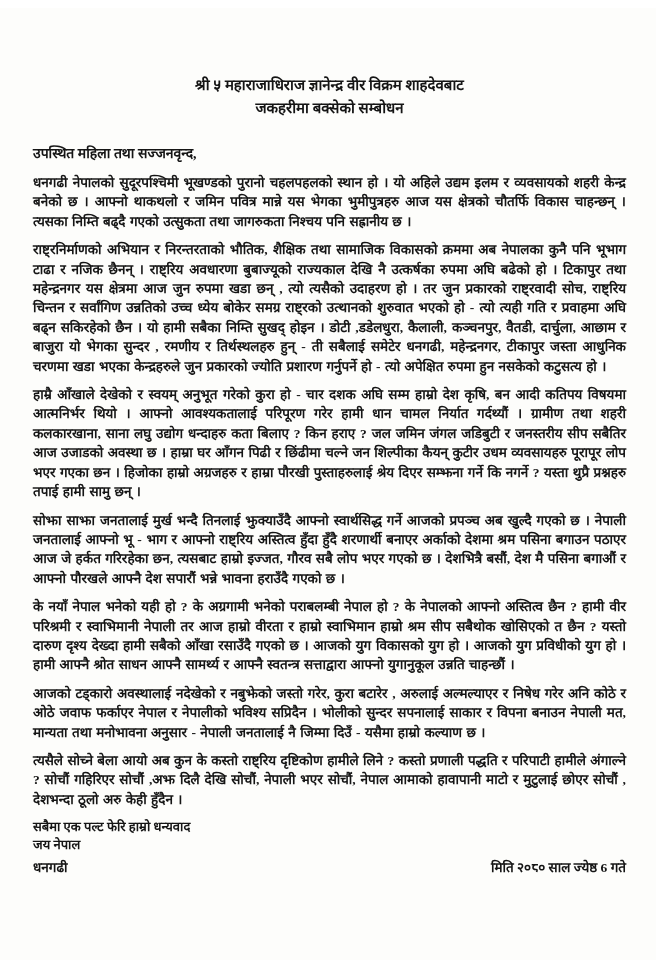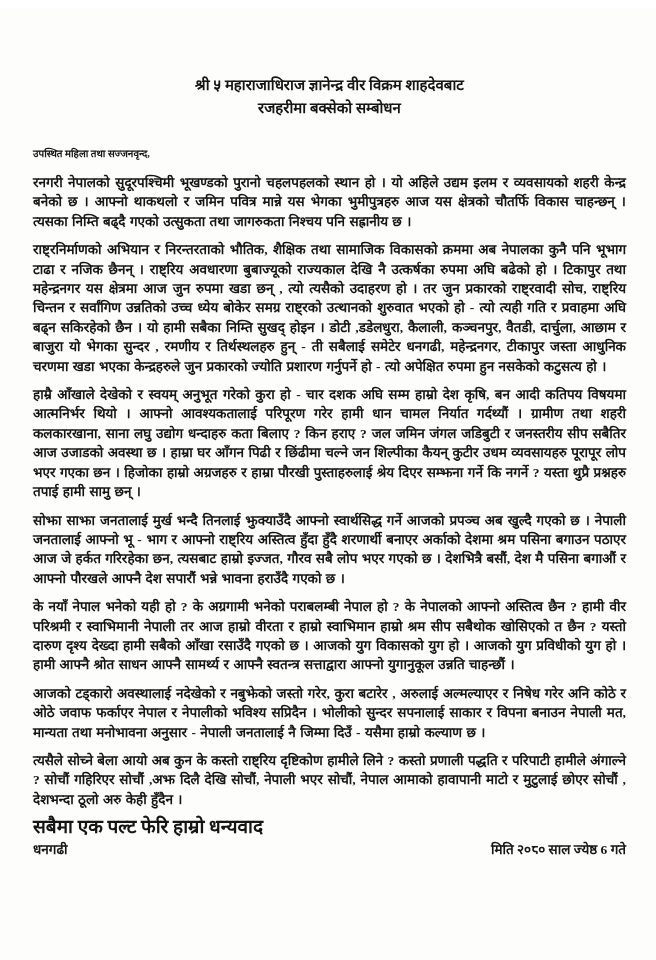--- a/index.html
+++ b/index.html
@@ -22,69 +22,70 @@
   .title-block {
     text-align: center;
     font-weight: bold;
     font-size: 15px;
     line-height: 23px;
     margin: 0 auto 24px auto;
   }
   .title-line { display: block; }
   .salutation {
     font-weight: bold;
-    font-size: 10px;
+    font-size: 14px;
     line-height: 19px;
     margin: 0 0 10px 0;
   }
   .body-text p {
     font-weight: bold;
     font-size: 13.5px;
     line-height: 19.4px;
     text-align: justify;
     margin: 0 0 9px 0;
     word-spacing: 1px;
   }
   .closing-line {
     font-weight: bold;
-    font-size: 19px;
+    font-size: 13px;
     line-height: 18px;
     margin: 0;
   }
   .footer-row {
     display: flex;
     justify-content: space-between;
     align-items: baseline;
     font-weight: bold;
     font-size: 13.5px;
     margin-top: 4px;
   }
 </style>
 </head>
 <body>
 
 <div class="page">
 
   <div class="title-block">
     <span class="title-line">श्री ५ महाराजाधिराज ज्ञानेन्द्र वीर विक्रम शाहदेवबाट</span>
-    <span class="title-line">रजहरीमा बक्सेको सम्बोधन</span>
+    <span class="title-line">जकहरीमा बक्सेको सम्बोधन</span>
   </div>
 
   <p class="salutation">उपस्थित महिला तथा सज्जनवृन्द,</p>
 
   <div class="body-text">
-    <p>रनगरी नेपालको सुदूरपश्चिमी भूखण्डको पुरानो चहलपहलको स्थान हो । यो अहिले उद्यम इलम र व्यवसायको  शहरी केन्द्र बनेको छ । आफ्नो थाकथलो र जमिन पवित्र मान्ने यस भेगका भुमीपुत्रहरु आज यस क्षेत्रको चौतर्फि विकास चाहन्छन् । त्यसका निम्ति बढ्दै गएको उत्सुकता तथा जागरुकता निश्चय पनि सह्रानीय छ ।</p>
+    <p>धनगढी नेपालको सुदूरपश्चिमी भूखण्डको पुरानो चहलपहलको स्थान हो । यो अहिले उद्यम इलम र व्यवसायको  शहरी केन्द्र बनेको छ । आफ्नो थाकथलो र जमिन पवित्र मान्ने यस भेगका भुमीपुत्रहरु आज यस क्षेत्रको चौतर्फि विकास चाहन्छन् । त्यसका निम्ति बढ्दै गएको उत्सुकता तथा जागरुकता निश्चय पनि सह्रानीय छ ।</p>
     <p>राष्ट्रनिर्माणको अभियान र निरन्तरताको भौतिक, शैक्षिक तथा सामाजिक विकासको क्रममा अब नेपालका कुनै पनि भूभाग टाढा र नजिक छैनन् । राष्ट्रिय अवधारणा बुबाज्यूको राज्यकाल देखि नै उत्कर्षका रुपमा अघि बढेको हो । टिकापुर तथा महेन्द्रनगर यस क्षेत्रमा आज जुन रुपमा खडा छन् , त्यो त्यसैको उदाहरण हो । तर जुन प्रकारको राष्ट्रवादी सोच, राष्ट्रिय चिन्तन र सर्वांगिण उन्नतिको उच्च ध्येय बोकेर समग्र राष्ट्रको उत्थानको शुरुवात भएको हो - त्यो त्यही गति र प्रवाहमा अघि बढ्न सकिरहेको छैन । यो हामी सबैका निम्ति सुखद् होइन । डोटी ,डडेलधुरा, कैलाली, कञ्चनपुर, वैतडी, दार्चुला, आछाम र बाजुरा यो भेगका सुन्दर , रमणीय र तिर्थस्थलहरु हुन् - ती सबैलाई समेटेर धनगढी, महेन्द्रनगर, टीकापुर जस्ता आधुनिक चरणमा खडा भएका केन्द्रहरुले जुन प्रकारको ज्योति प्रशारण गर्नुपर्ने हो - त्यो अपेक्षित रुपमा हुन नसकेको कटुसत्य हो ।</p>
     <p>हाम्रै आँखाले देखेको र स्वयम् अनुभूत गरेको कुरा हो - चार दशक अघि सम्म हाम्रो देश कृषि, बन आदी कतिपय विषयमा आत्मनिर्भर थियो । आफ्नो आवश्यकतालाई परिपूरण गरेर हामी धान चामल निर्यात गर्दथ्यौं । ग्रामीण तथा शहरी कलकारखाना, साना लघु उद्योग धन्दाहरु कता बिलाए ? किन हराए ? जल जमिन जंगल जडिबुटी र जनस्तरीय सीप सबैतिर आज उजाडको अवस्था छ । हाम्रा घर आँगन पिढी र छिंढीमा चल्ने जन शिल्पीका कैयन् कुटीर उधम व्यवसायहरु पूरापूर लोप भएर गएका छन । हिजोका हाम्रो अग्रजहरु र हाम्रा पौरखी पुस्ताहरुलाई श्रेय दिएर सम्झना गर्ने कि नगर्ने ? यस्ता थुप्रै प्रश्नहरु तपाई हामी सामु छन् ।</p>
     <p>सोझा साझा जनतालाई मुर्ख भन्दै तिनलाई झुक्याउँदै आफ्नो स्वार्थसिद्ध गर्ने आजको प्रपञ्च अब खुल्दै गएको छ । नेपाली जनतालाई आफ्नो भू - भाग र आफ्नो राष्ट्रिय  अस्तित्व हुँदा हुँदै  शरणार्थी बनाएर अर्काको देशमा श्रम पसिना बगाउन पठाएर आज जे हर्कत गरिरहेका छन, त्यसबाट हाम्रो इज्जत, गौरव सबै लोप भएर गएको छ । देशभित्रै बसौं, देश मै पसिना बगाऔं र आफ्नो पौरखले आफ्नै देश सपारौं भन्ने भावना हराउँदै गएको छ ।</p>
     <p>के नयाँ नेपाल भनेको यही हो ? के अग्रगामी भनेको पराबलम्बी नेपाल हो ? के नेपालको आफ्नो अस्तित्व छैन ? हामी वीर परिश्रमी र स्वाभिमानी नेपाली तर आज हाम्रो वीरता र हाम्रो स्वाभिमान हाम्रो श्रम सीप सबैथोक खोसिएको त छैन ? यस्तो दारुण दृश्य देख्दा हामी सबैको आँखा रसाउँदै गएको छ । आजको युग विकासको युग हो । आजको युग प्रविधीको युग हो ।  हामी आफ्नै श्रोत साधन आफ्नै सामर्थ्य र आफ्नै स्वतन्त्र सत्ताद्वारा आफ्नो युगानुकूल उन्नति चाहन्छौं ।</p>
     <p>आजको टड्कारो अवस्थालाई नदेखेको र नबुझेको जस्तो गरेर, कुरा बटारेर , अरुलाई अल्मल्याएर र निषेध गरेर अनि कोठे र ओठे जवाफ फर्काएर नेपाल र नेपालीको भविश्य सप्रिदैन । भोलीको सुन्दर सपनालाई साकार र विपना बनाउन नेपाली मत, मान्यता तथा मनोभावना अनुसार - नेपाली जनतालाई नै जिम्मा दिउँ - यसैमा हाम्रो कल्याण छ ।</p>
     <p>त्यसैले सोच्ने बेला आयो अब कुन के कस्तो राष्ट्रिय  दृष्टिकोण हामीले लिने ? कस्तो प्रणाली पद्धति र परिपाटी हामीले अंगाल्ने ? सोचौं गहिरिएर  सोचौं ,अझ दिलै देखि सोचौं, नेपाली भएर सोचौं, नेपाल आमाको हावापानी माटो र मुटुलाई छोएर सोचौं , देशभन्दा ठूलो अरु केही हुँदैन ।</p>
   </div>
 
   <p class="closing-line">सबैमा एक पल्ट फेरि हाम्रो धन्यवाद</p>
+  <p class="closing-line">जय नेपाल</p>
 
   <div class="footer-row">
     <span>धनगढी</span>
     <span>मिति २०८० साल ज्येष्ठ 6 गते</span>
   </div>
 
 </div>
 
 </body></html>

